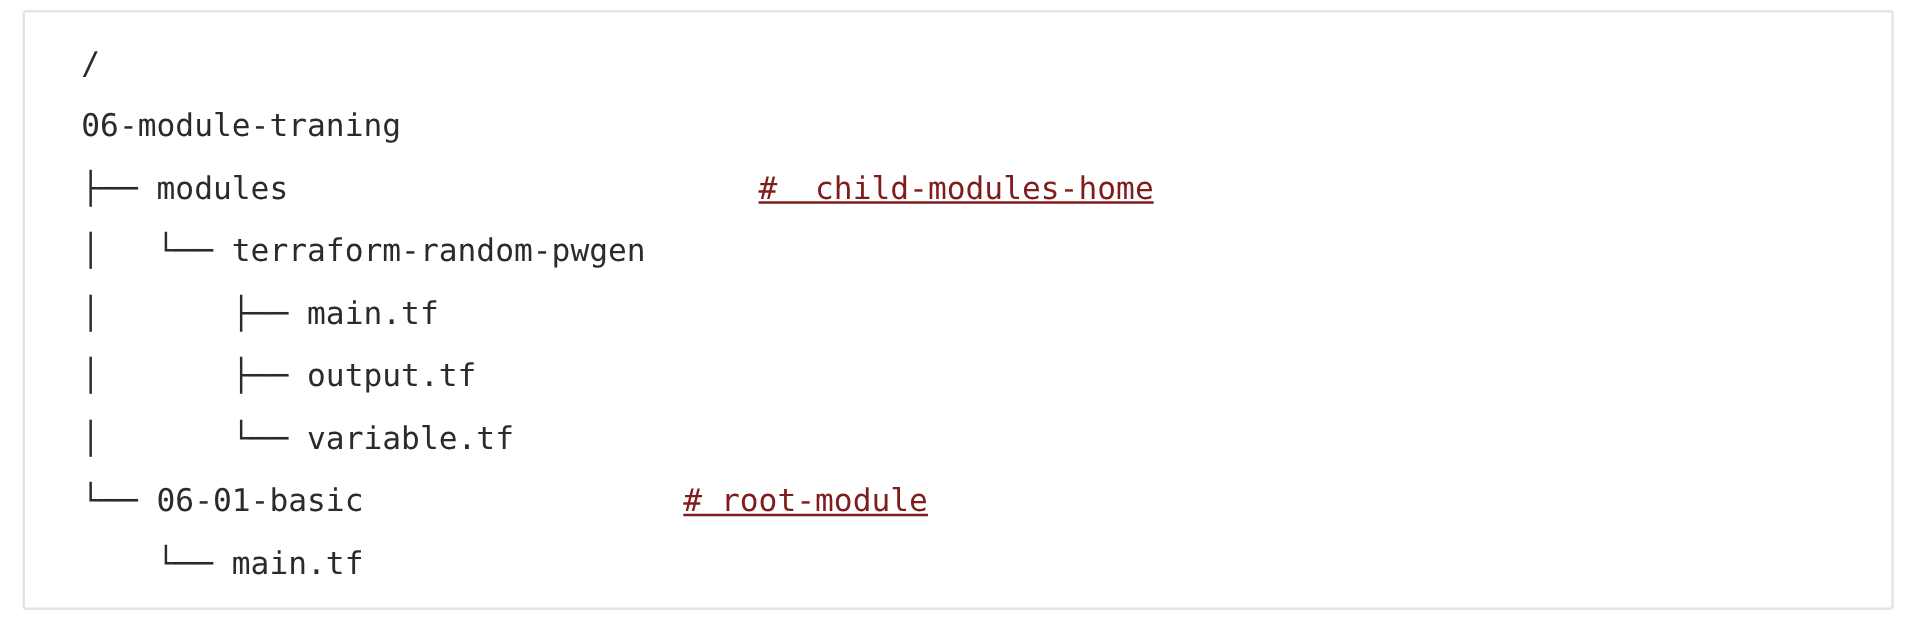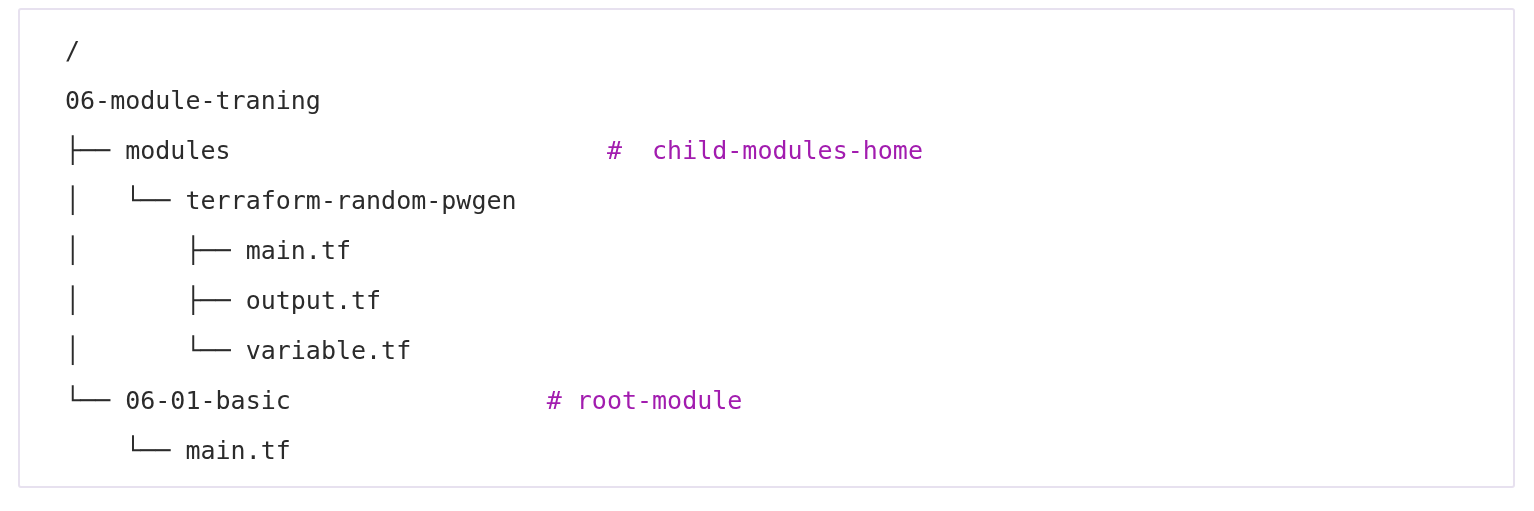--- a/index.html
+++ b/index.html
@@ -53,21 +53,22 @@
   .tree-label {
     white-space: pre;
   }
 
   .tree-gap {
     white-space: pre;
   }
 
   .tree-comment {
     white-space: pre;
-    color: #a21caf;
+    color: #7f1d1d;
+    text-decoration: underline;
   }
 </style>
 </head>
 <body>
 
 <div class="tree-panel">
   <div class="tree-listing" id="tree-listing"><div class="tree-row"><span class="tree-prefix"></span><span class="tree-label">/</span><span class="tree-gap"></span><span class="tree-comment"></span></div><div class="tree-row"><span class="tree-prefix"></span><span class="tree-label">06-module-traning</span><span class="tree-gap"></span><span class="tree-comment"></span></div><div class="tree-row"><span class="tree-prefix">├── </span><span class="tree-label">modules</span><span class="tree-gap">                         </span><span class="tree-comment">#  child-modules-home</span></div><div class="tree-row"><span class="tree-prefix">│   └── </span><span class="tree-label">terraform-random-pwgen</span><span class="tree-gap"></span><span class="tree-comment"></span></div><div class="tree-row"><span class="tree-prefix">│       ├── </span><span class="tree-label">main.tf</span><span class="tree-gap"></span><span class="tree-comment"></span></div><div class="tree-row"><span class="tree-prefix">│       ├── </span><span class="tree-label">output.tf</span><span class="tree-gap"></span><span class="tree-comment"></span></div><div class="tree-row"><span class="tree-prefix">│       └── </span><span class="tree-label">variable.tf</span><span class="tree-gap"></span><span class="tree-comment"></span></div><div class="tree-row"><span class="tree-prefix">└── </span><span class="tree-label">06-01-basic</span><span class="tree-gap">                 </span><span class="tree-comment"># root-module</span></div><div class="tree-row"><span class="tree-prefix">    └── </span><span class="tree-label">main.tf</span><span class="tree-gap"></span><span class="tree-comment"></span></div></div>
 </div>
 
 </body></html>

